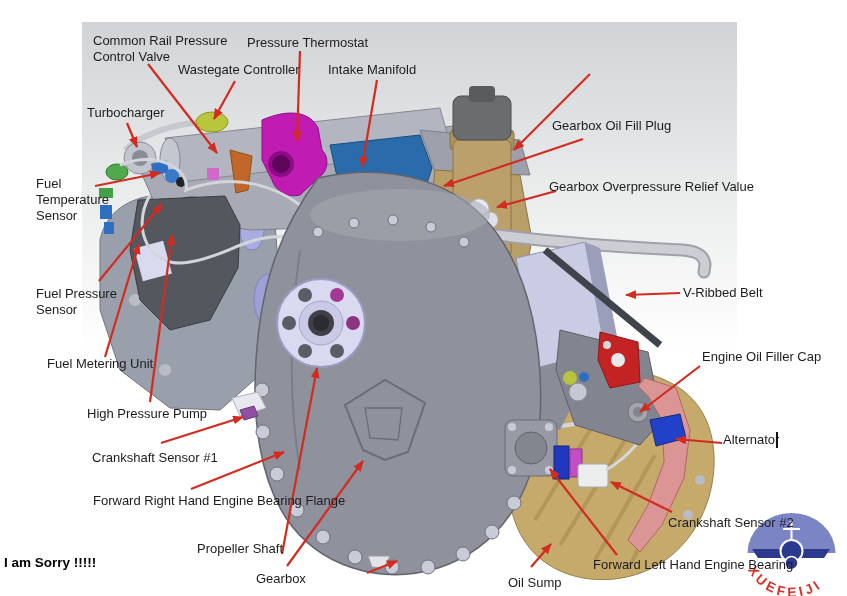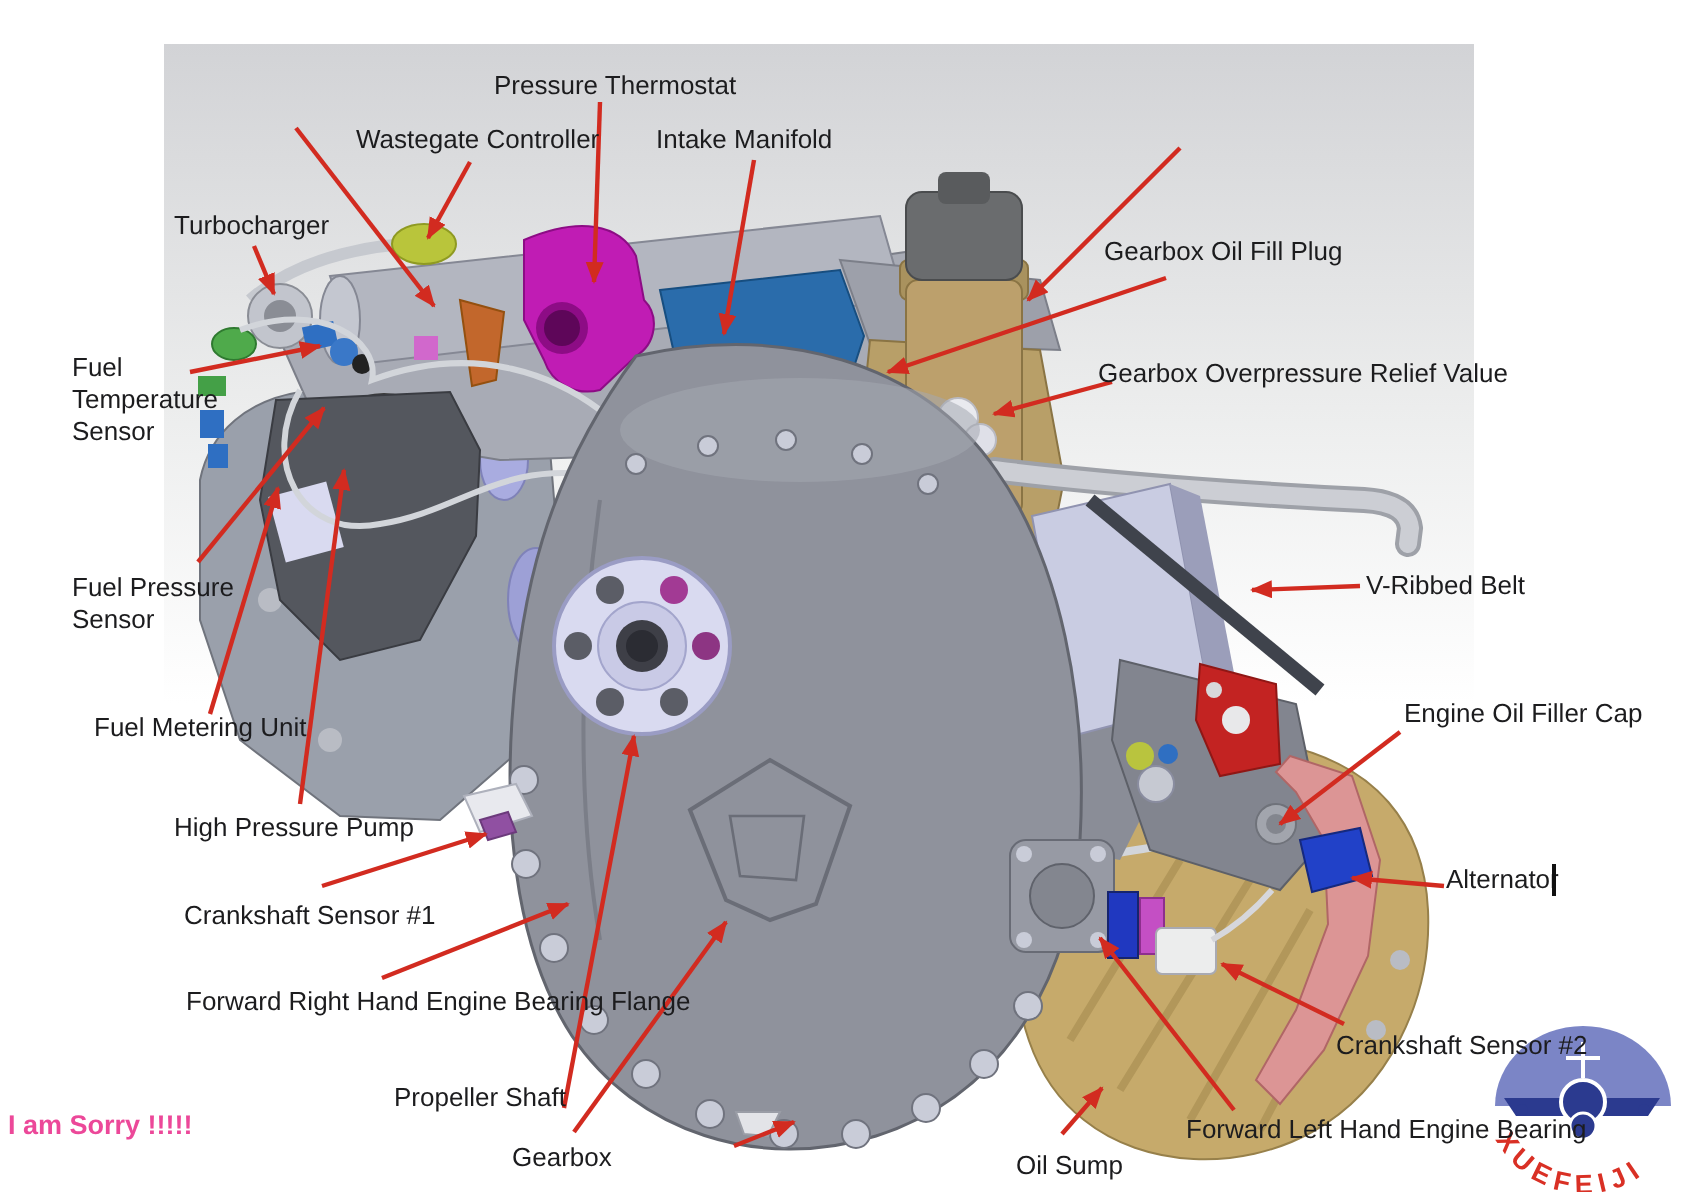--- a/index.html
+++ b/index.html
@@ -10,21 +10,21 @@
   .screen{position:relative;width:847px;height:596px;background:#fff;overflow:hidden;
           font-family:"Liberation Sans",sans-serif;}
   .backdrop{position:absolute;left:82px;top:22px;width:655px;height:330px;
             background:linear-gradient(to bottom, var(--backdrop) 0%, #eceded 55%, #ffffff 100%);}
   .engine-svg,.arrow-svg{position:absolute;left:0;top:0;}
   .arrow-svg line{stroke:var(--arrow);stroke-width:2.2;}
   #ah path{fill:var(--arrow);}
   .label-layer{position:absolute;left:0;top:0;width:847px;height:596px;}
   .callout{position:absolute;font-size:13px;line-height:16px;color:var(--label);
            white-space:pre-line;}
-  .note{position:absolute;left:4px;top:555px;font-size:13.5px;font-weight:bold;color:#ec4899;}
+  .note{position:absolute;left:4px;top:555px;font-size:13.5px;font-weight:bold;color:#000000;}
   .text-cursor{position:absolute;left:776px;top:432px;width:1.5px;height:16px;background:#111;}
   .watermark{position:absolute;left:737px;top:505px;}
 </style>
 </head>
 <body>
 
 <div class="screen">
 
   <div class="backdrop"></div>
 
@@ -213,20 +213,22 @@
       <line x1="191" y1="489" x2="284" y2="452" marker-end="url(#ah)"></line>
       <line x1="672" y1="512" x2="611" y2="482" marker-end="url(#ah)"></line>
       <line x1="282" y1="554" x2="317" y2="368" marker-end="url(#ah)"></line>
       <line x1="617" y1="555" x2="550" y2="469" marker-end="url(#ah)"></line>
       <line x1="287" y1="566" x2="363" y2="461" marker-end="url(#ah)"></line>
       <line x1="367" y1="573" x2="397" y2="561" marker-end="url(#ah)"></line>
       <line x1="531" y1="567" x2="551" y2="544" marker-end="url(#ah)"></line>
     </svg>
 
   <div class="label-layer">
+      <div class="callout" style="left: 93px; top: 33px;">Common Rail Pressure
+Control Valve</div>
       <div class="callout" style="left: 247px; top: 35px;">Pressure Thermostat</div>
       <div class="callout" style="left: 178px; top: 62px;">Wastegate Controller</div>
       <div class="callout" style="left: 328px; top: 62px;">Intake Manifold</div>
       <div class="callout" style="left: 87px; top: 105px;">Turbocharger</div>
       <div class="callout" style="left: 552px; top: 118px;">Gearbox Oil Fill Plug</div>
       <div class="callout" style="left: 36px; top: 176px;">Fuel
 Temperature
 Sensor</div>
       <div class="callout" style="left: 549px; top: 179px;">Gearbox Overpressure Relief Value</div>
       <div class="callout" style="left: 36px; top: 286px;">Fuel Pressure

